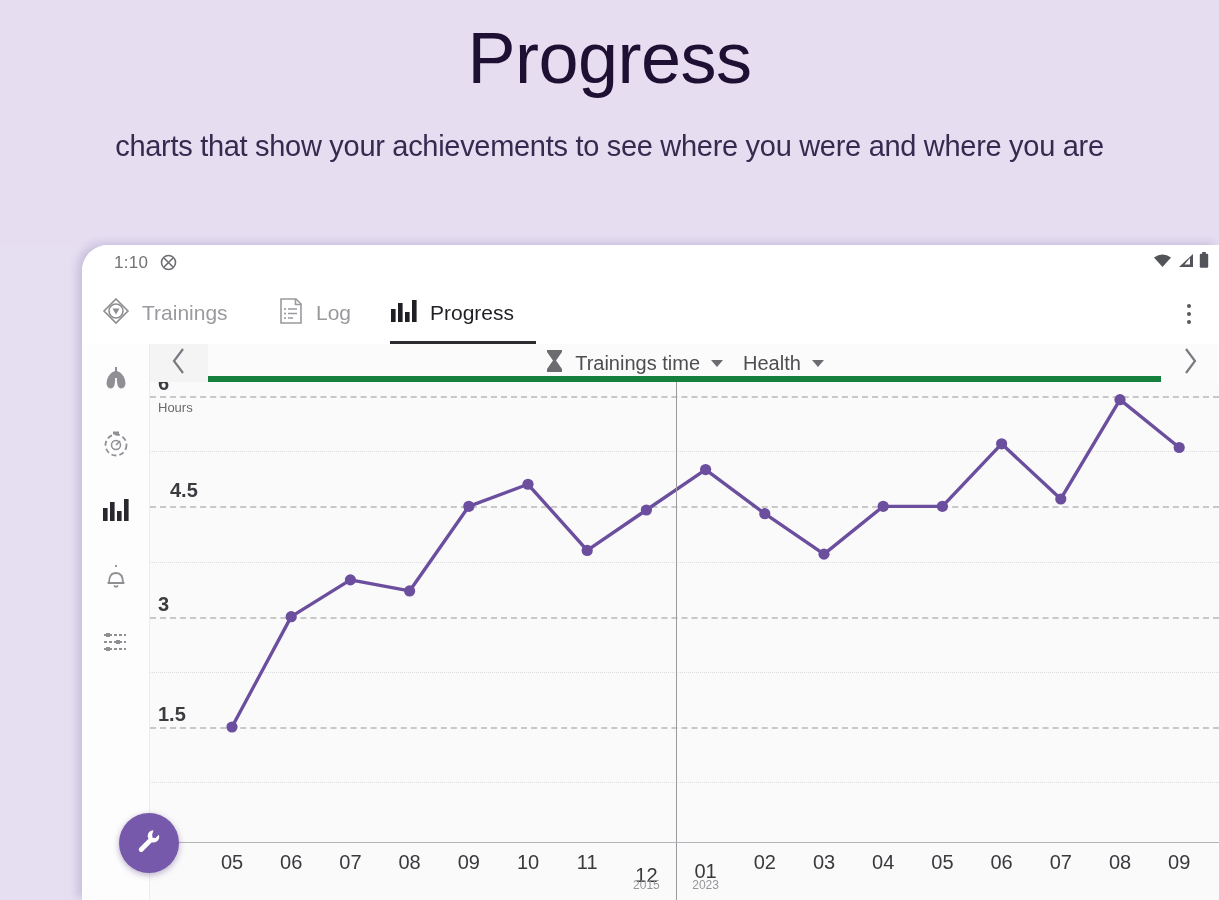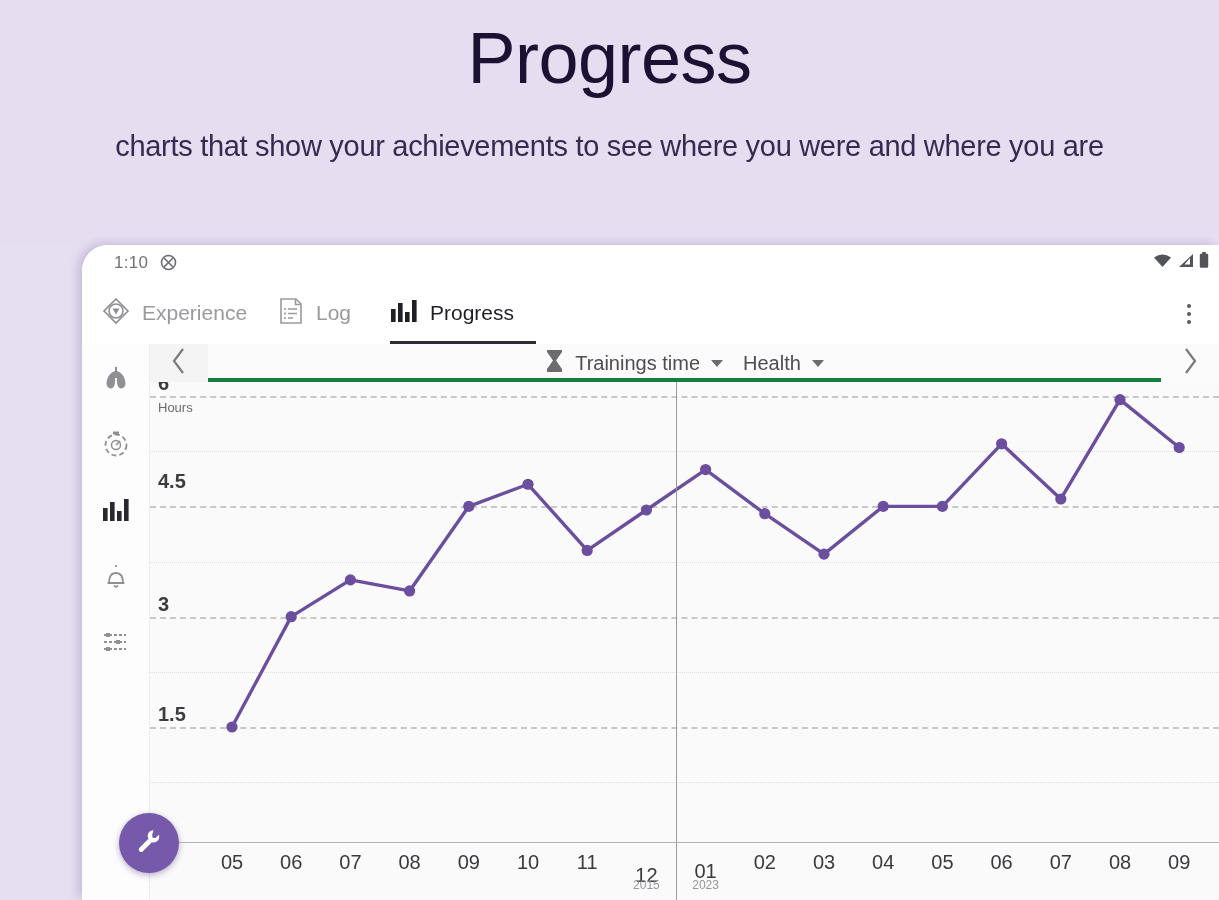--- a/index.html
+++ b/index.html
@@ -96,21 +96,21 @@
   .rail-item {
     position: absolute; left: 0; width: 68px; height: 48px;
     display: flex; align-items: center; justify-content: center;
     cursor: pointer;
   }
 
   
   #chart-toolbar {
     position: absolute; left: 68px; top: 99px; right: 0; height: 38px;
     background: #fbfbfb;
-    border-bottom: 4px solid #15803d;
+    border-bottom: 6px solid #15803d;
   }
   #nav-prev, #nav-next {
     position: absolute; top: 0; width: 58px; height: 38px;
     display: flex; align-items: center; justify-content: center;
     cursor: pointer; background: #f4f4f4;
   }
   #nav-prev { left: 0; }
   #nav-next { right: 0; background: #fbfbfb; }
   #toolbar-center {
     position: absolute; left: 0; right: 0; top: 0; height: 38px;
@@ -215,21 +215,21 @@
   <div id="tabbar">
 
     <div class="tab" style="left:20px;">
       <span>
         <svg width="28" height="28" viewBox="0 0 28 28">
           <path d="M14 2 L26 14 L14 26 L2 14 Z" fill="none" stroke="#8d8d92" stroke-width="1.6"></path>
           <circle cx="14" cy="14" r="7" fill="none" stroke="#8d8d92" stroke-width="1.6"></circle>
           <path d="M10.5 11.5 L17.5 11.5 L14 17.5 Z" fill="#8d8d92"></path>
         </svg>
       </span>
-      <span class="tab-label">Experience</span>
+      <span class="tab-label">Trainings</span>
     </div>
 
     <div class="tab" style="left:196px;">
       <span>
         <svg width="26" height="28" viewBox="0 0 26 28">
           <path d="M3 2 H18 L23 7 V26 H3 Z" fill="none" stroke="#9a9a9e" stroke-width="1.6"></path>
           <path d="M17.5 2 V7.5 H23" fill="none" stroke="#9a9a9e" stroke-width="1.6"></path>
           <circle cx="7" cy="12" r="1.1" fill="#9a9a9e"></circle>
             <path d="M10 12 H19" stroke="#9a9a9e" stroke-width="1.5"></path>
           <circle cx="7" cy="16.5" r="1.1" fill="#9a9a9e"></circle>
@@ -356,21 +356,21 @@
           <div class="gl-minor" style="top: 179.5px;"></div>
           <div class="gl-minor" style="top: 69.1667px;"></div>
           <div class="gl-major" style="top: 345px;"></div>
           <div class="gl-major" style="top: 234.667px;"></div>
           <div class="gl-major" style="top: 124.333px;"></div>
           <div class="gl-major" style="top: 14px;"></div>
         </div>
       <div id="ylabels">
           <div class="ylabel" style="top: 321px;">1.5</div>
           <div class="ylabel" style="top: 210.667px;">3</div>
-          <div class="ylabel" style="top: 88px;">4.5</div>
+          <div class="ylabel" style="top: 97px; margin-left: 12px;">4.5</div>
           <div class="ylabel" style="top: -10px;">6</div>
           <div id="yunit" style="top: 18px;">Hours</div>
         </div>
       <svg id="series" style="position:absolute;left:0;top:0;width:100%;height:100%;overflow:visible;">
           <polyline points="82,345 141.2,234.66666666666666 200.4,197.88888888888889 259.6,208.92222222222222 318.8,124.33333333333333 378,102.26666666666668 437.20000000000005,168.46666666666667 496.40000000000003,128.01111111111112 555.6,87.55555555555556 614.8000000000001,131.68888888888887 674,172.14444444444445 733.2,124.33333333333333 792.4000000000001,124.33333333333333 851.6,61.81111111111114 910.8000000000001,116.9777777777778 970,17.677777777777763 1029.2,65.48888888888891" fill="none" stroke="#6b4e9e" stroke-width="3.4" stroke-linejoin="round"></polyline>
           <circle cx="82" cy="345" r="5.6" fill="#6b4e9e"></circle>
           <circle cx="141.2" cy="234.66666666666666" r="5.6" fill="#6b4e9e"></circle>
           <circle cx="200.4" cy="197.88888888888889" r="5.6" fill="#6b4e9e"></circle>
           <circle cx="259.6" cy="208.92222222222222" r="5.6" fill="#6b4e9e"></circle>
           <circle cx="318.8" cy="124.33333333333333" r="5.6" fill="#6b4e9e"></circle>

